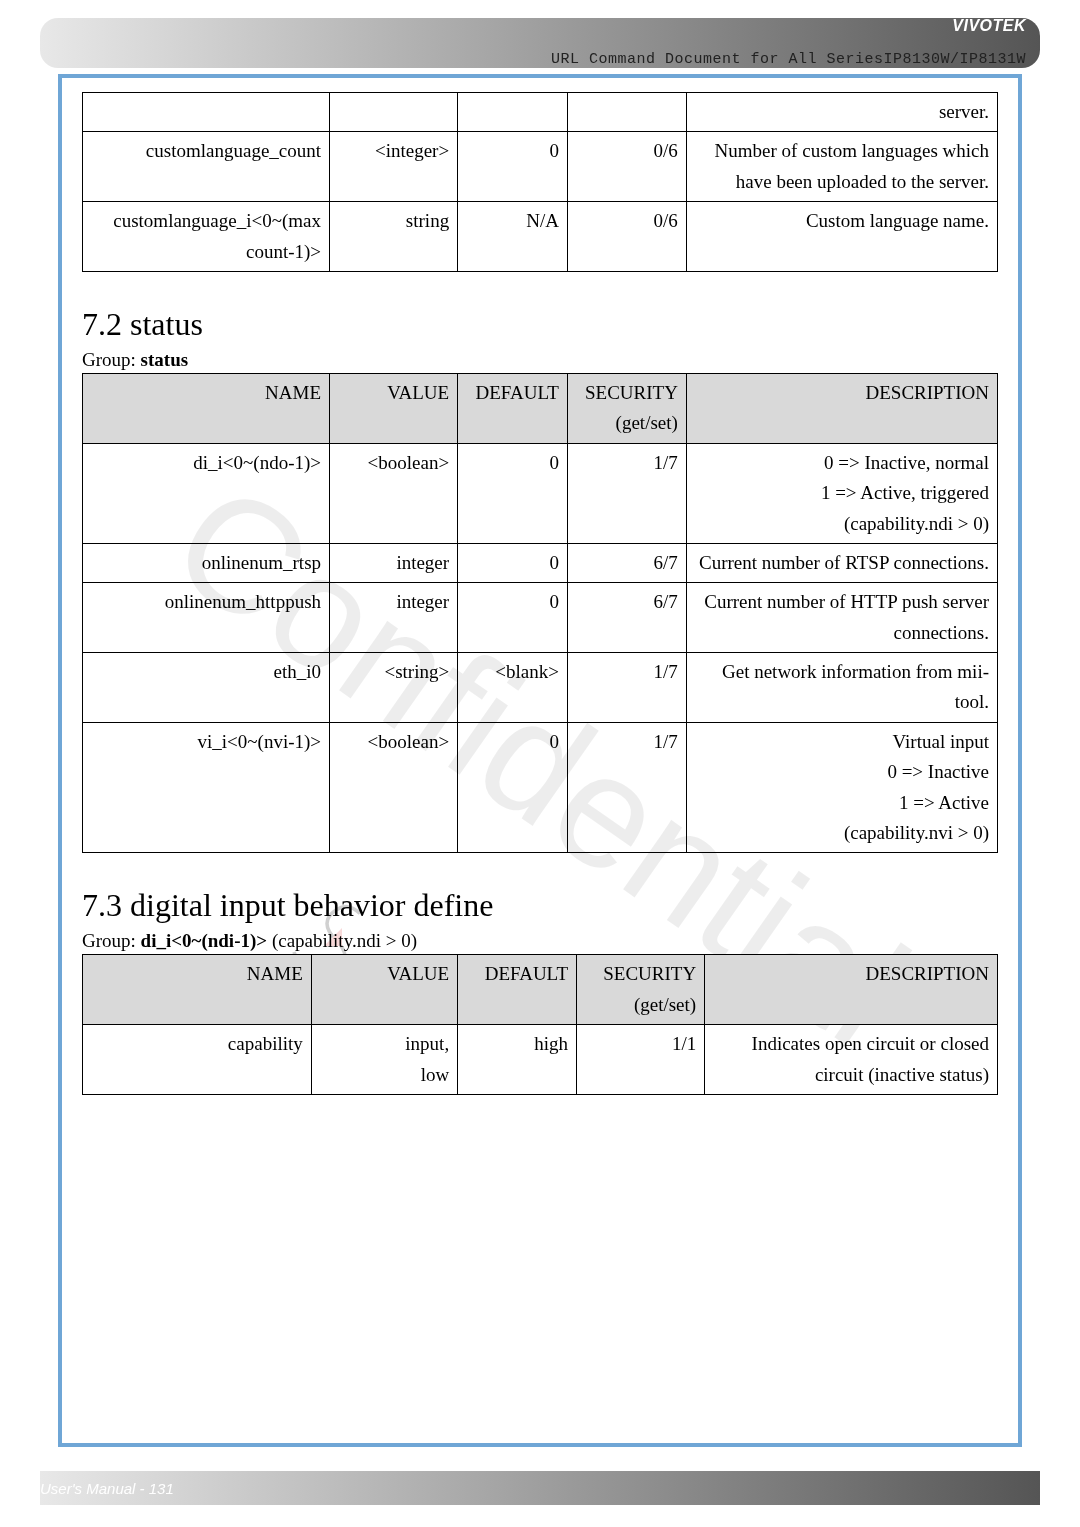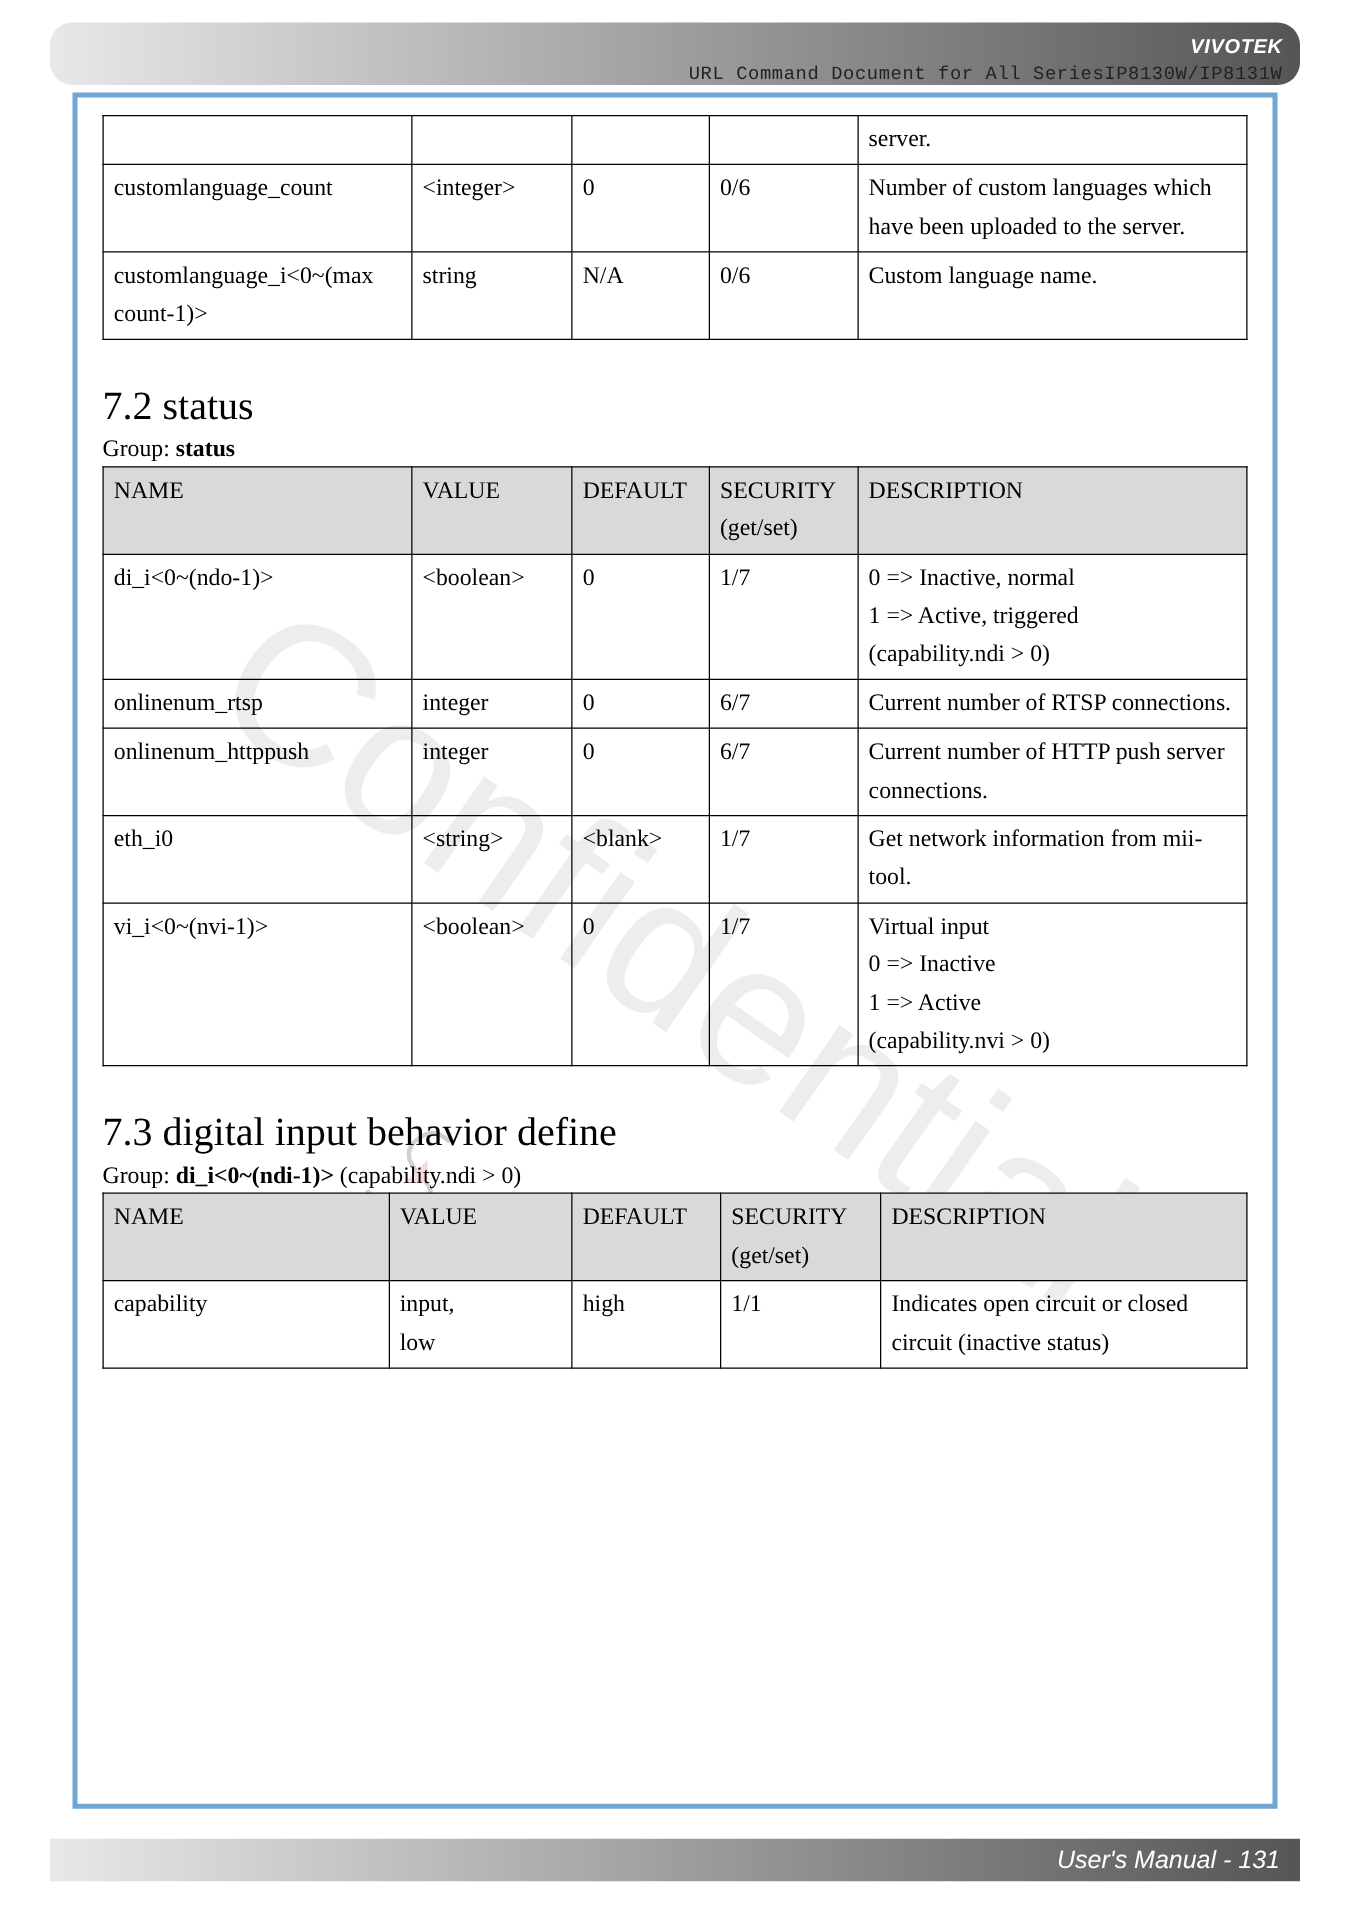--- a/index.html
+++ b/index.html
@@ -22,56 +22,56 @@
   .header-vivo {
     font-family: Arial, sans-serif;
     font-weight: bold; font-style: italic;
     color: #fff; font-size: 16px;
     letter-spacing: 0.5px;
   }
   .header-sub {
     font-family: "Courier New", monospace;
     font-size: 15px; color: #222;
     letter-spacing: 0.5px;
-    margin-top: 4px;
+    margin-top: 16px;
   }
   .content-frame {
     position: absolute;
     top: 74px; left: 58px; right: 58px; bottom: 80px;
     border: 4px solid #6fa6d6;
     padding: 14px 20px 20px 20px;
   }
   table.doc {
     width: 100%;
     border-collapse: collapse;
     font-size: 19px;
     line-height: 1.6;
   }
   table.doc th, table.doc td {
     border: 1px solid #000;
     padding: 4px 8px;
-    text-align: left;
+    text-align: right;
     vertical-align: top;
     font-weight: normal;
   }
   table.doc th {
     background: #d9d9d9;
   }
   h2.sec {
     font-size: 32px; font-weight: normal;
     margin-top: 34px; margin-bottom: 6px;
     font-family: "Times New Roman", serif;
   }
   .group-line { font-size: 19px; margin-bottom: 2px; }
   .footer-band {
     position: absolute; left: 40px; right: 40px; bottom: 22px; height: 34px;
     background: linear-gradient(to right, #e8e8e8 0%, #555 100%);
-    display: flex; align-items: center; justify-content: flex-end;
+    display: flex; align-items: center; 
     padding-right: 16px;
-    font-family: Arial, sans-serif; font-style: italic; color: #fff; font-size: 20px;
+    font-family: Arial, sans-serif; font-style: italic; color: #fff; font-size: 15px;
   }
   .watermark {
     position: absolute;
     left: 50%; top: 50%;
     transform: translate(-50%,-50%) rotate(35deg);
     font-size: 160px; color: rgba(0,0,0,0.07);
     font-family: Arial, sans-serif;
     white-space: nowrap;
     pointer-events: none;
   }

